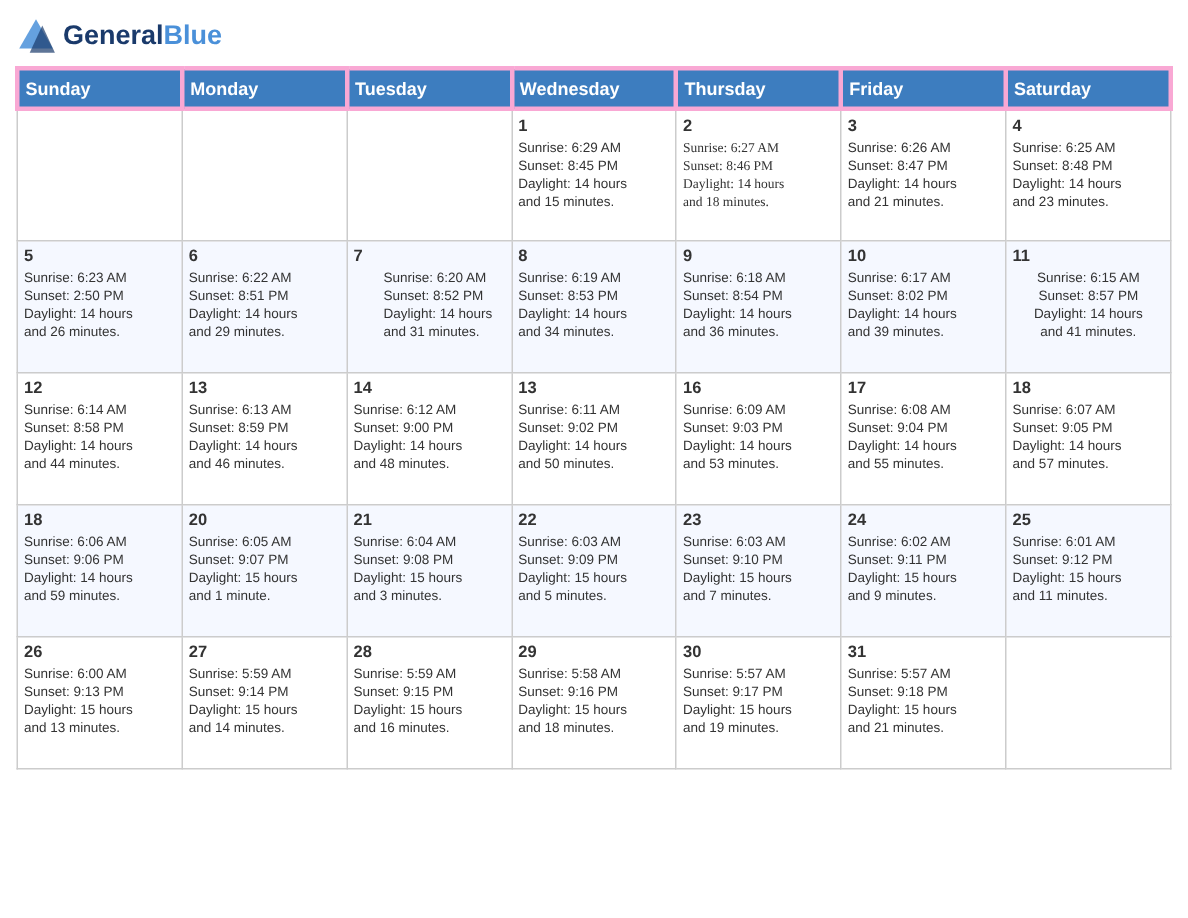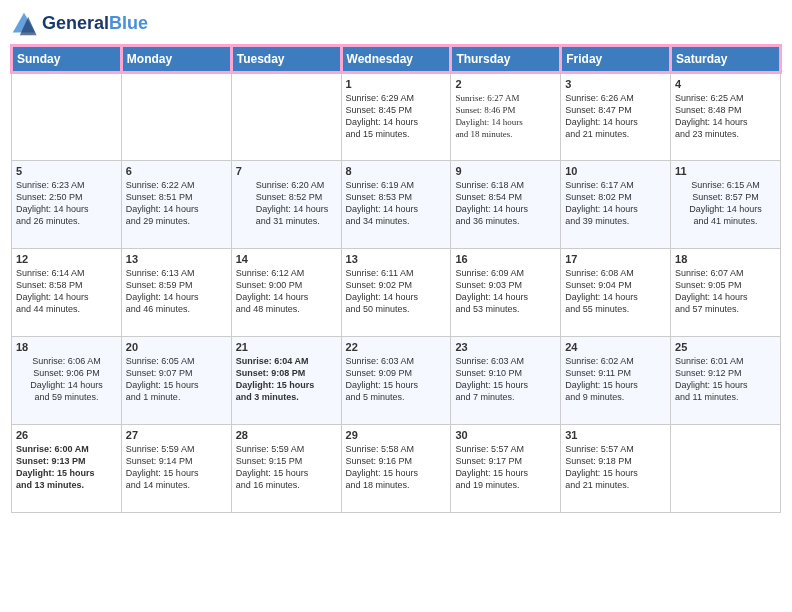--- a/index.html
+++ b/index.html
@@ -246,35 +246,35 @@
           <span class="day-num">18</span>
           <div class="day-info" style="white-space: pre-line;">Sunrise: 6:07 AM
 Sunset: 9:05 PM
 Daylight: 14 hours
 and 57 minutes.</div>
         </td>
       </tr>
       <tr>
         <td>
           <span class="day-num">18</span>
-          <div class="day-info" style="white-space: pre-line; text-align: center;">Sunrise: 6:06 AM
+          <div class="day-info" style="white-space: pre-line;">Sunrise: 6:06 AM
 Sunset: 9:06 PM
 Daylight: 14 hours
 and 59 minutes.</div>
         </td>
         <td>
           <span class="day-num">20</span>
           <div class="day-info" style="white-space: pre-line;">Sunrise: 6:05 AM
 Sunset: 9:07 PM
 Daylight: 15 hours
 and 1 minute.</div>
         </td>
         <td>
           <span class="day-num">21</span>
-          <div class="day-info" style="white-space: pre-line; font-weight: bold;">Sunrise: 6:04 AM
+          <div class="day-info" style="white-space: pre-line;">Sunrise: 6:04 AM
 Sunset: 9:08 PM
 Daylight: 15 hours
 and 3 minutes.</div>
         </td>
         <td>
           <span class="day-num">22</span>
           <div class="day-info" style="white-space: pre-line;">Sunrise: 6:03 AM
 Sunset: 9:09 PM
 Daylight: 15 hours
 and 5 minutes.</div>
@@ -297,21 +297,21 @@
           <span class="day-num">25</span>
           <div class="day-info" style="white-space: pre-line;">Sunrise: 6:01 AM
 Sunset: 9:12 PM
 Daylight: 15 hours
 and 11 minutes.</div>
         </td>
       </tr>
       <tr>
         <td>
           <span class="day-num">26</span>
-          <div class="day-info" style="white-space: pre-line; font-weight: bold;">Sunrise: 6:00 AM
+          <div class="day-info" style="white-space: pre-line;">Sunrise: 6:00 AM
 Sunset: 9:13 PM
 Daylight: 15 hours
 and 13 minutes.</div>
         </td>
         <td>
           <span class="day-num">27</span>
           <div class="day-info" style="white-space: pre-line;">Sunrise: 5:59 AM
 Sunset: 9:14 PM
 Daylight: 15 hours
 and 14 minutes.</div>

